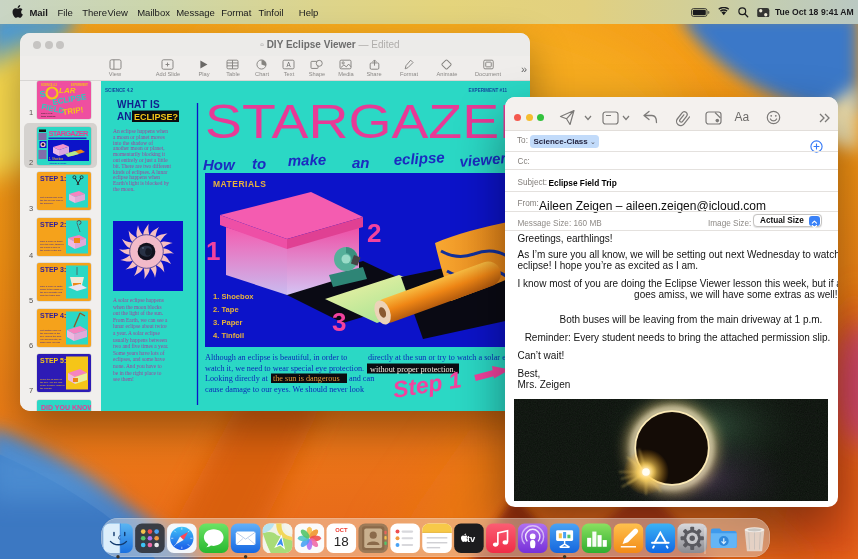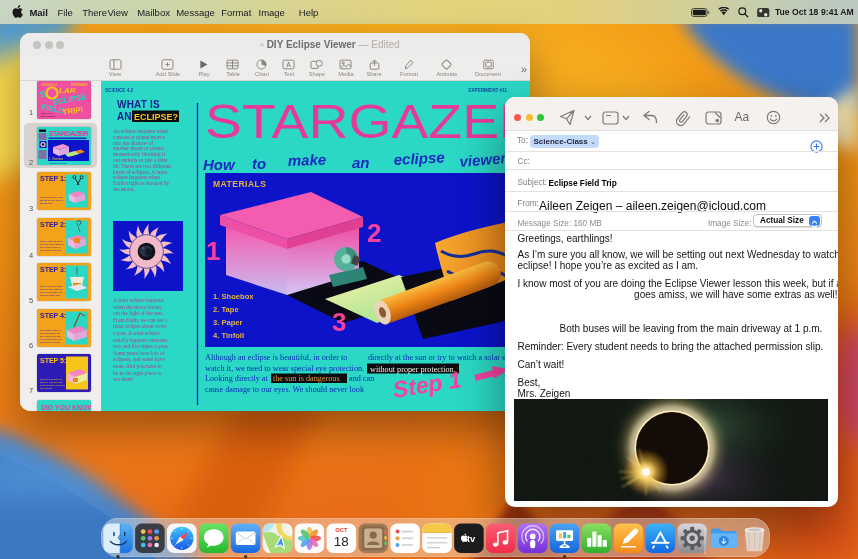--- a/index.html
+++ b/index.html
@@ -62,21 +62,21 @@
       <path d="M9.1,6.9c0-1.6 1.3-2.4 1.35-2.45 -0.74-1.08-1.9-1.23-2.3-1.25 -0.98-0.1-1.9,0.58-2.4,0.58 -0.5,0-1.26-0.57-2.07-0.55 -1.06,0.02-2.05,0.62-2.6,1.58 -1.1,1.93-0.28,4.8 0.8,6.37 0.53,0.77 1.16,1.63 1.99,1.6 0.8-0.03 1.1-0.52 2.06-0.52 0.96,0 1.23,0.52 2.08,0.5 0.86-0.02 1.4-0.78 1.93-1.55 0.6-0.9 0.86-1.77 0.87-1.81 -0.02-0.01-1.67-0.64-1.68-2.5zM7.53,2.06c0.44-0.53 0.73-1.27 0.65-2.01 -0.63,0.03-1.39,0.42-1.84,0.95 -0.4,0.47-0.76,1.22-0.66,1.94 0.7,0.05 1.41-0.36 1.85-0.88z" fill="#1a1a1c"></path>
     </svg>
     <div class="abs" style="left:0;top:0;height:24px;width:500px;color:#1a1a1c;font-size:9.5px;">
       <span class="abs" style="left:29.4px;top:6.5px;font-weight:bold;">Mail</span>
       <span class="abs" style="left:57.5px;top:6.5px;">File</span>
       <span class="abs" style="left:82.2px;top:6.5px;">There</span>
       <span class="abs" style="left:107.4px;top:6.5px;">View</span>
       <span class="abs" style="left:137.2px;top:6.5px;">Mailbox</span>
       <span class="abs" style="left:176.2px;top:6.5px;">Message</span>
       <span class="abs" style="left:221.2px;top:6.5px;">Format</span>
-      <span class="abs" style="left:258.5px;top:6.5px;">Image</span>
+      <span class="abs" style="left:258.5px;top:6.5px;">Tinfoil</span>
       <span class="abs" style="left:298.8px;top:6.5px;">Help</span>
     </div>
     <svg class="abs" style="left:691px;top:8px;" width="19" height="9" viewBox="0 0 19 9">
         <rect x="0.5" y="0.5" width="15.5" height="8" rx="2.2" fill="none" stroke="#1a1a1c" stroke-opacity="0.75"></rect>
         <rect x="1.8" y="1.8" width="13" height="5.4" rx="1.2" fill="#1a1a1c"></rect>
         <rect x="16.8" y="3.1" width="1.6" height="2.8" rx="0.8" fill="#1a1a1c" fill-opacity="0.55"></rect>
       </svg>
     <svg class="abs" style="left:718px;top:7px;" width="11.5" height="9" viewBox="0 0 16 12">
         <path d="M8,11.2 L4.8,7.2 C6.6,5.7 9.4,5.7 11.2,7.2 Z M2.7,4.7 C5.7,2.2 10.3,2.2 13.3,4.7 L11.9,6.4 C9.6,4.5 6.4,4.5 4.1,6.4 Z M0.4,2 C4.8,-1.4 11.2,-1.4 15.6,2 L14.3,3.7 C10.6,0.9 5.4,0.9 1.7,3.7 Z" fill="#1a1a1c"></path>
       </svg>
@@ -560,22 +560,22 @@
         <svg width="10.8" height="10.6" viewBox="0 0 10.5 9.5">
             <path d="M3.2,3.6 L5.25,1.6 L7.3,3.6 M3.2,5.9 L5.25,7.9 L7.3,5.9" fill="none" stroke="#fff" stroke-width="1.1" stroke-linecap="round" stroke-linejoin="round"></path>
           </svg>
       </div>
     </div>
     <div class="abs" style="left:0;top:132.8px;width:333px;height:0;border-top:1px solid #e4e1de;"></div>
     <div class="abs" style="left:12.5px;top:135.8px;width:320px;font-size:10px;color:#141414;line-height:11.5px;white-space:nowrap;">
       <div>Greetings, earthlings!</div>
       <div style="margin-top:4.5px;">As I’m sure you all know, we will be setting out next Wednesday to watch the solar<br>eclipse! I hope you’re as excited as I am.</div>
       <div style="margin-top:6px;text-align:right;">I know most of you are doing the Eclipse Viewer lesson this week, but if anything<br>goes amiss, we will have some extras as well!</div>
-      <div style="margin-top:22px;padding-left:42px;">Both buses will be leaving from the main driveway at 1 p.m.</div>
-      <div style="margin-top:6.5px;">Reminder: Every student needs to bring the attached permission slip.</div>
+      <div style="margin-top:13px;padding-left:42px;">Both buses will be leaving from the main driveway at 1 p.m.</div>
+      <div style="margin-top:6.5px;text-align:center;">Reminder: Every student needs to bring the attached permission slip.</div>
       <div style="margin-top:6.5px;">Can’t wait!</div>
       <div style="margin-top:6.5px;">Best,<br>Mrs. Zeigen</div>
     </div>
     <svg class="abs" style="left:9.4px;top:302.3px;" width="314" height="102" viewBox="0 0 314 102">
       <defs>
         <radialGradient id="corona" cx="0.5" cy="0.5" r="0.5">
           <stop offset="0.55" stop-color="#fff8e0" stop-opacity="0.95"></stop>
           <stop offset="0.72" stop-color="#ffe9a0" stop-opacity="0.5"></stop>
           <stop offset="1" stop-color="#caa24a" stop-opacity="0"></stop>
         </radialGradient>

